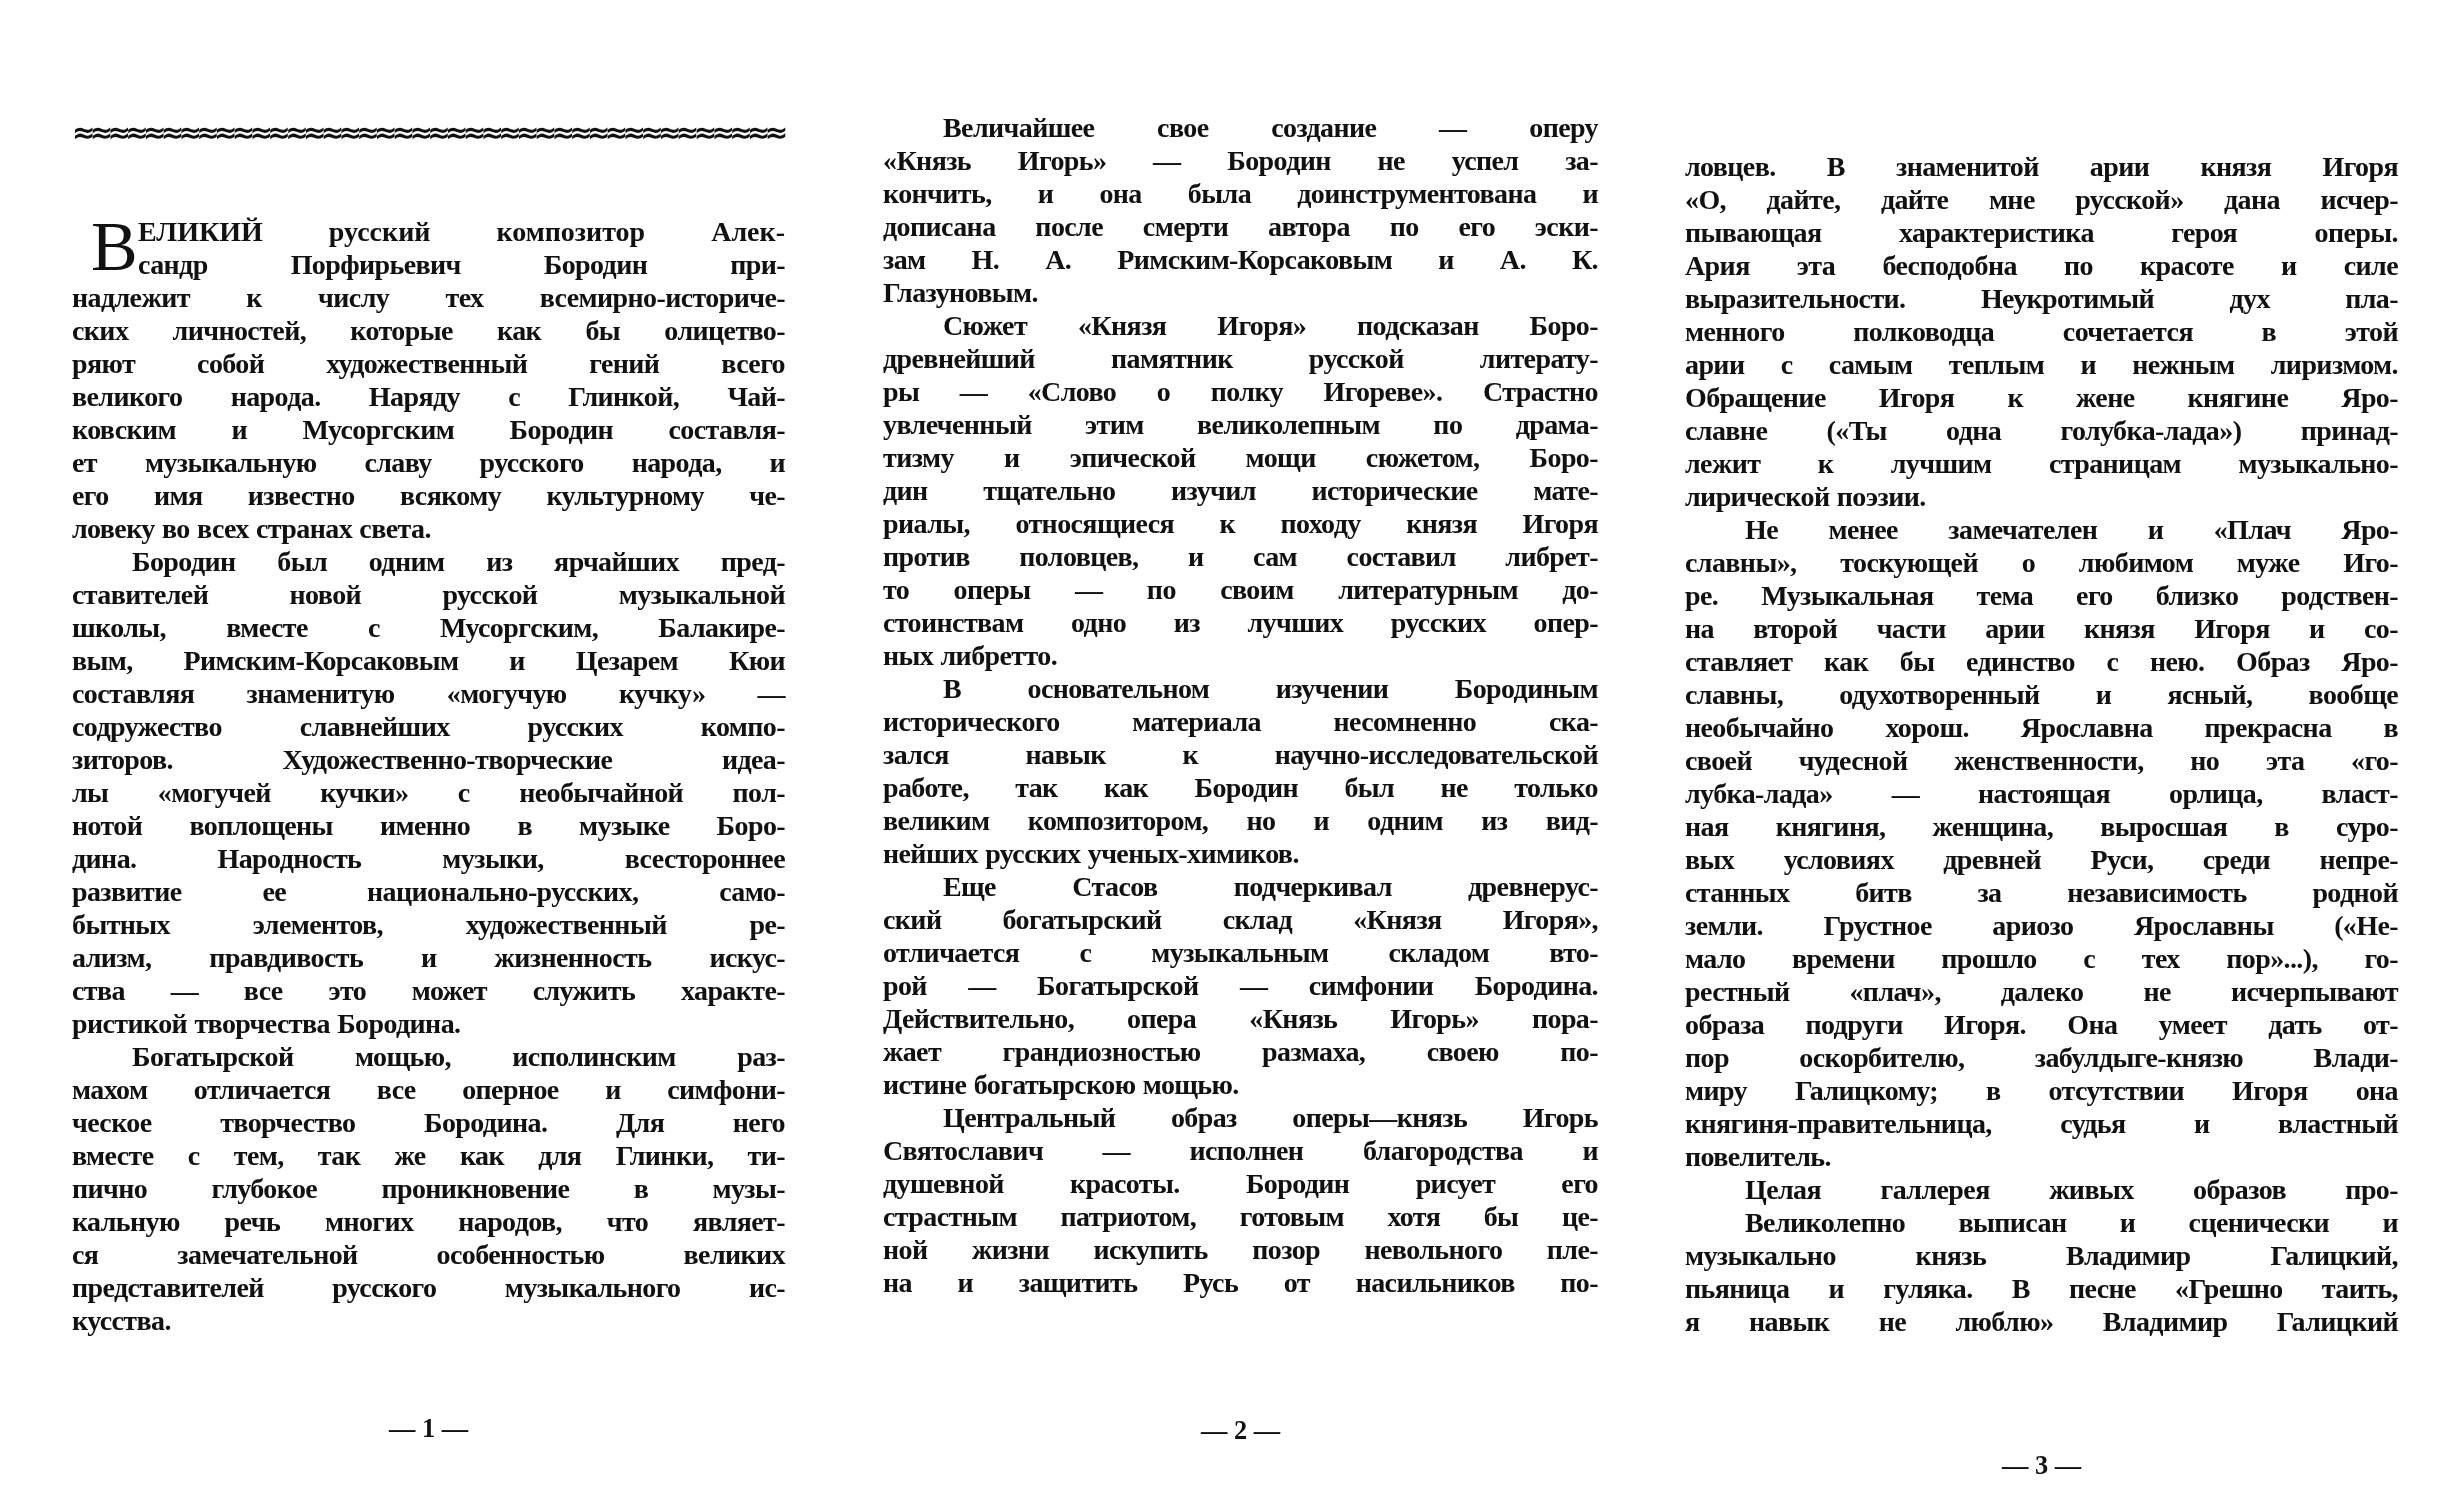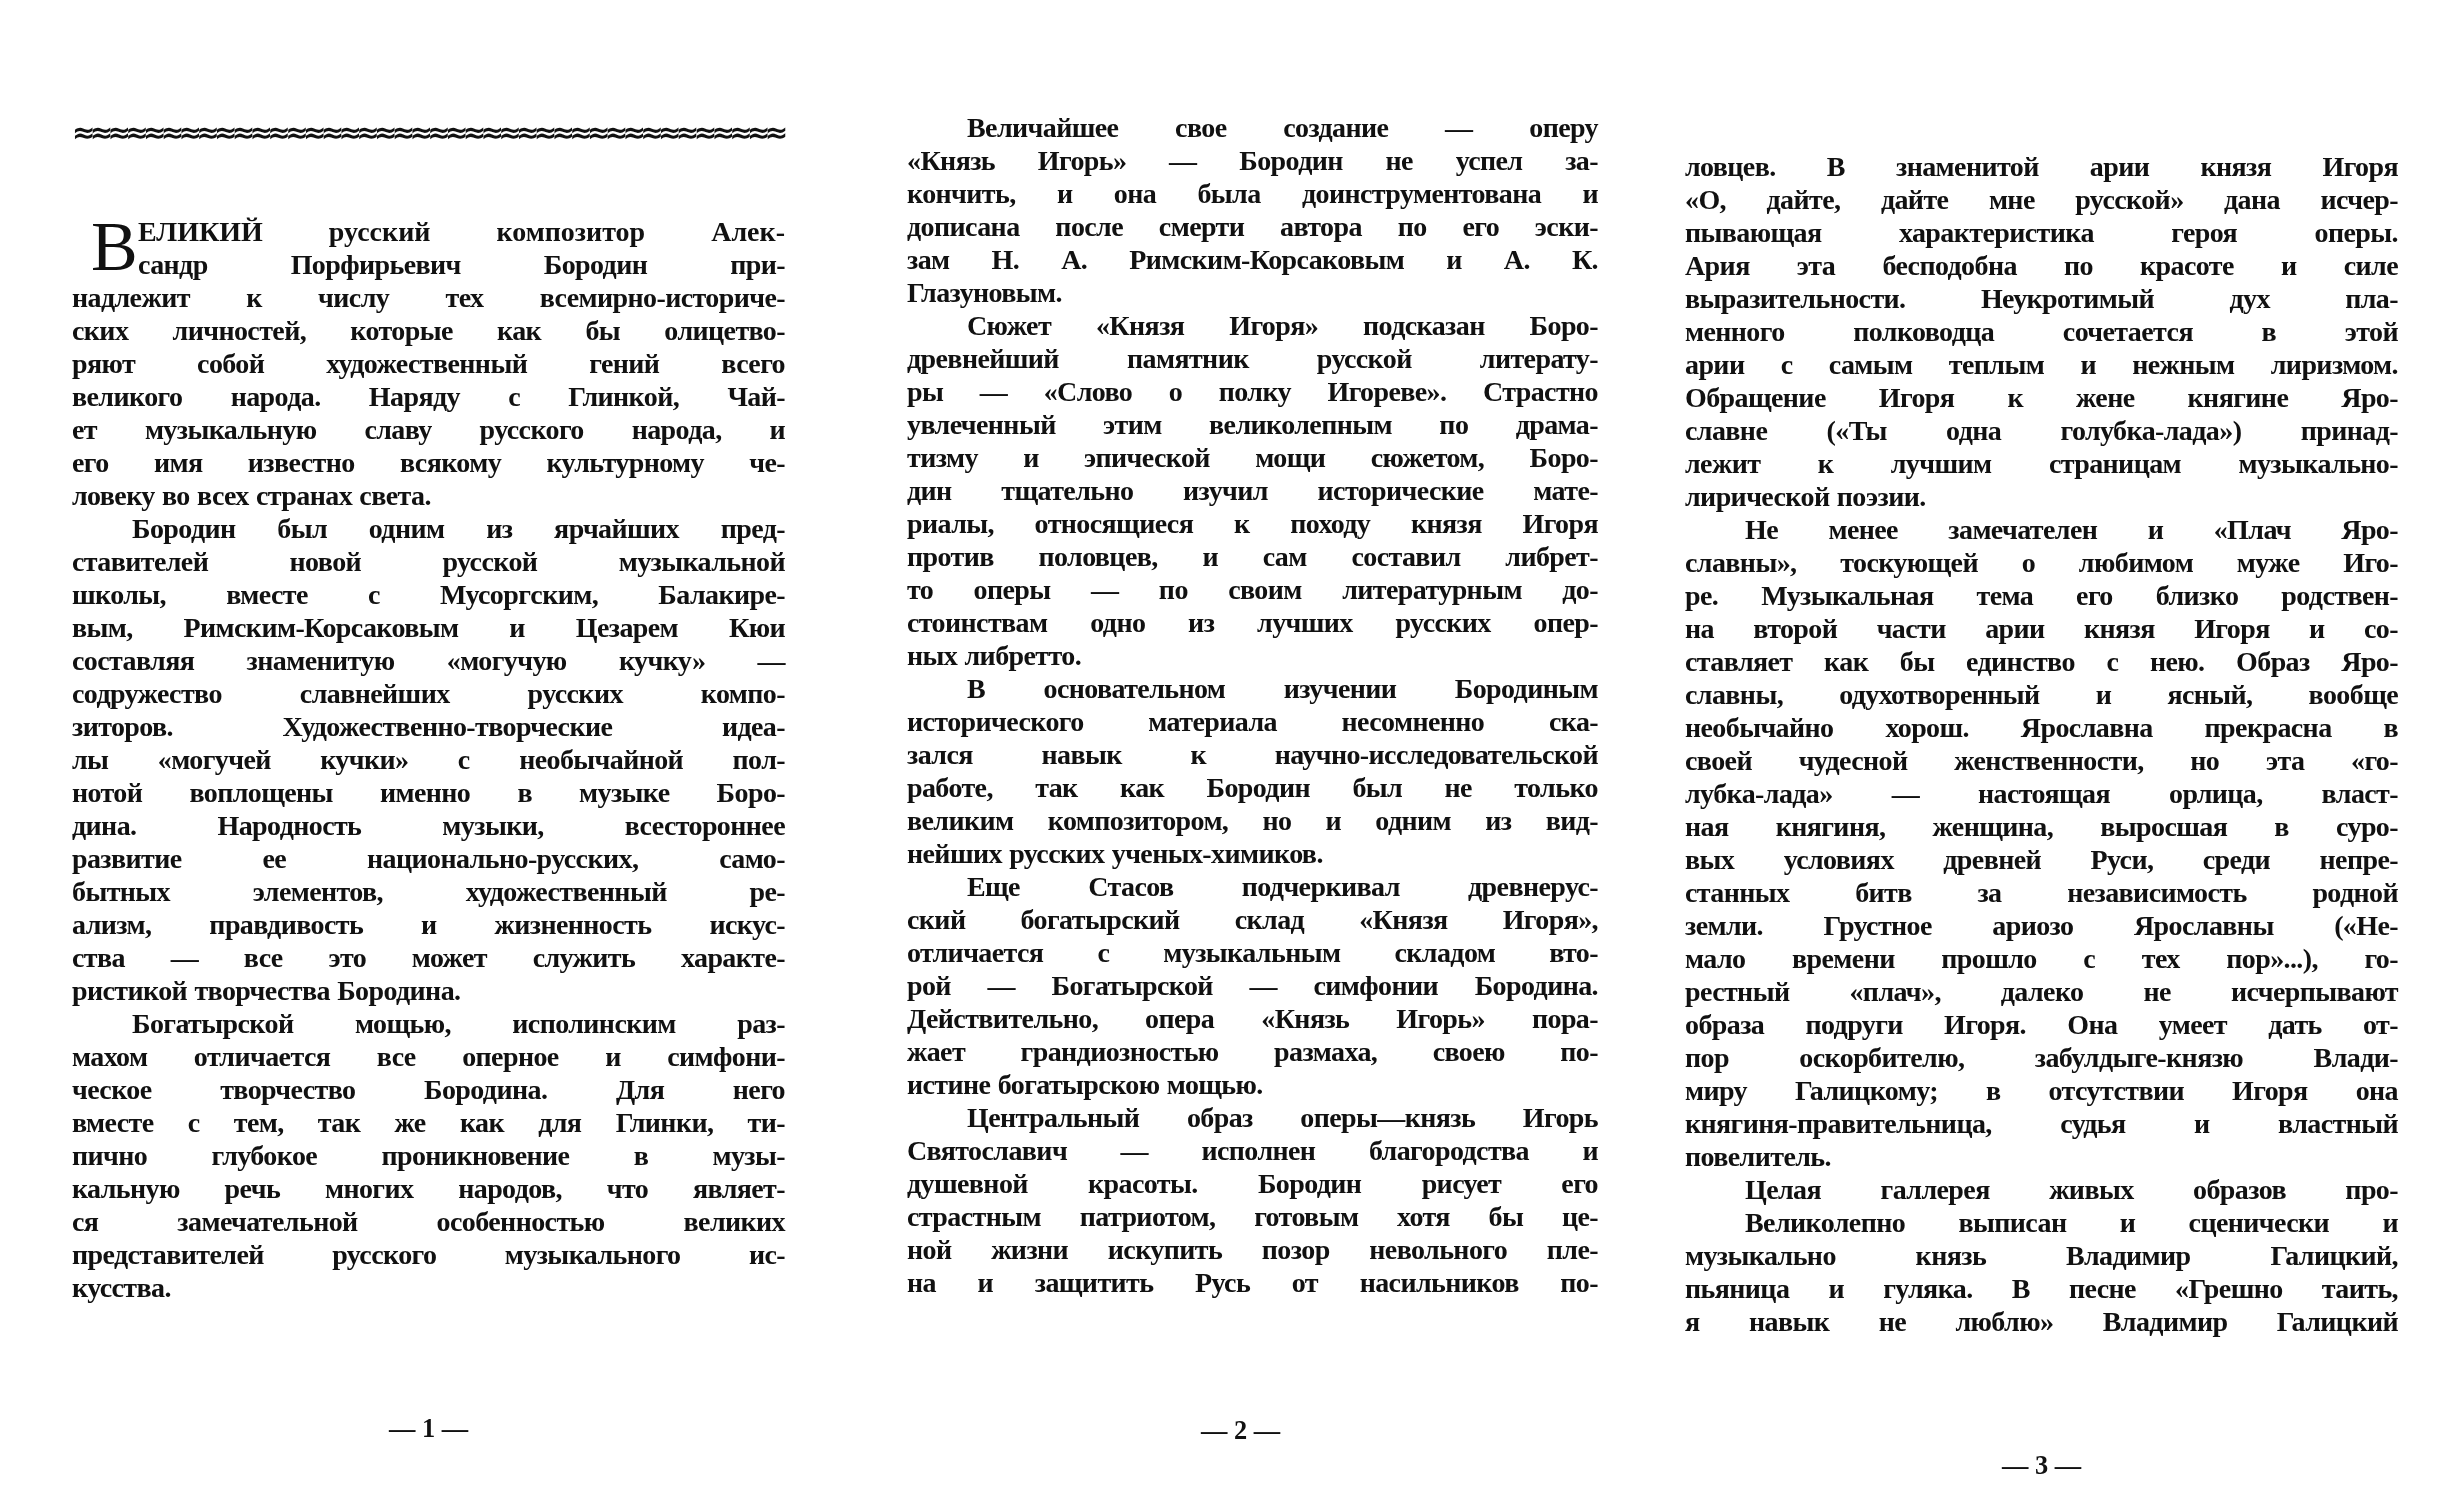--- a/index.html
+++ b/index.html
@@ -42,21 +42,21 @@
     .text {
       position: absolute;
       left: 0;
       right: 0;
       font-size: 28px;
       line-height: 33px;
       text-align: justify;
       transform-origin: left top;
     }
     #col1 .text { top: 215px; }
-    #col2 .text { top: 111px; margin-left: 24px; }
+    #col2 .text { top: 111px; }
     #col3 .text { top: 111px; }
 
     .line {
       display: block;
       white-space: nowrap;
       text-align-last: justify;
       text-align: justify;
       font-weight: bold;
       letter-spacing: -0.6px;
       word-spacing: 0.9px;
@@ -101,20 +101,21 @@
 
 <div class="page" id="col1">
   <div class="ornament">≈≈≈≈≈≈≈≈≈≈≈≈≈≈≈≈≈≈≈≈≈≈≈≈≈≈≈≈≈≈≈≈≈≈≈≈≈≈≈≈</div>
   <div class="text">
     <span class="line dropcap-line caps"><span class="dropcap">В</span><span>ЕЛИКИЙ русский композитор Алек-</span></span>
     <span class="line" style="padding-left:66px">сандр Порфирьевич Бородин при-</span>
     <span class="line">надлежит к числу тех всемирно-историче-</span>
     <span class="line">ских личностей, которые как бы олицетво-</span>
     <span class="line">ряют собой художественный гений всего</span>
     <span class="line">великого народа. Наряду с Глинкой, Чай-</span>
+    <span class="line">ковским и Мусоргским Бородин составля-</span>
     <span class="line">ет музыкальную славу русского народа, и</span>
     <span class="line">его имя известно всякому культурному че-</span>
     <span class="line last">ловеку во всех странах света.</span>
     <span class="line indent">Бородин был одним из ярчайших пред-</span>
     <span class="line">ставителей новой русской музыкальной</span>
     <span class="line">школы, вместе с Мусоргским, Балакире-</span>
     <span class="line">вым, Римским-Корсаковым и Цезарем Кюи</span>
     <span class="line">составляя знаменитую «могучую кучку» —</span>
     <span class="line">содружество славнейших русских компо-</span>
     <span class="line">зиторов. Художественно-творческие идеа-</span>

